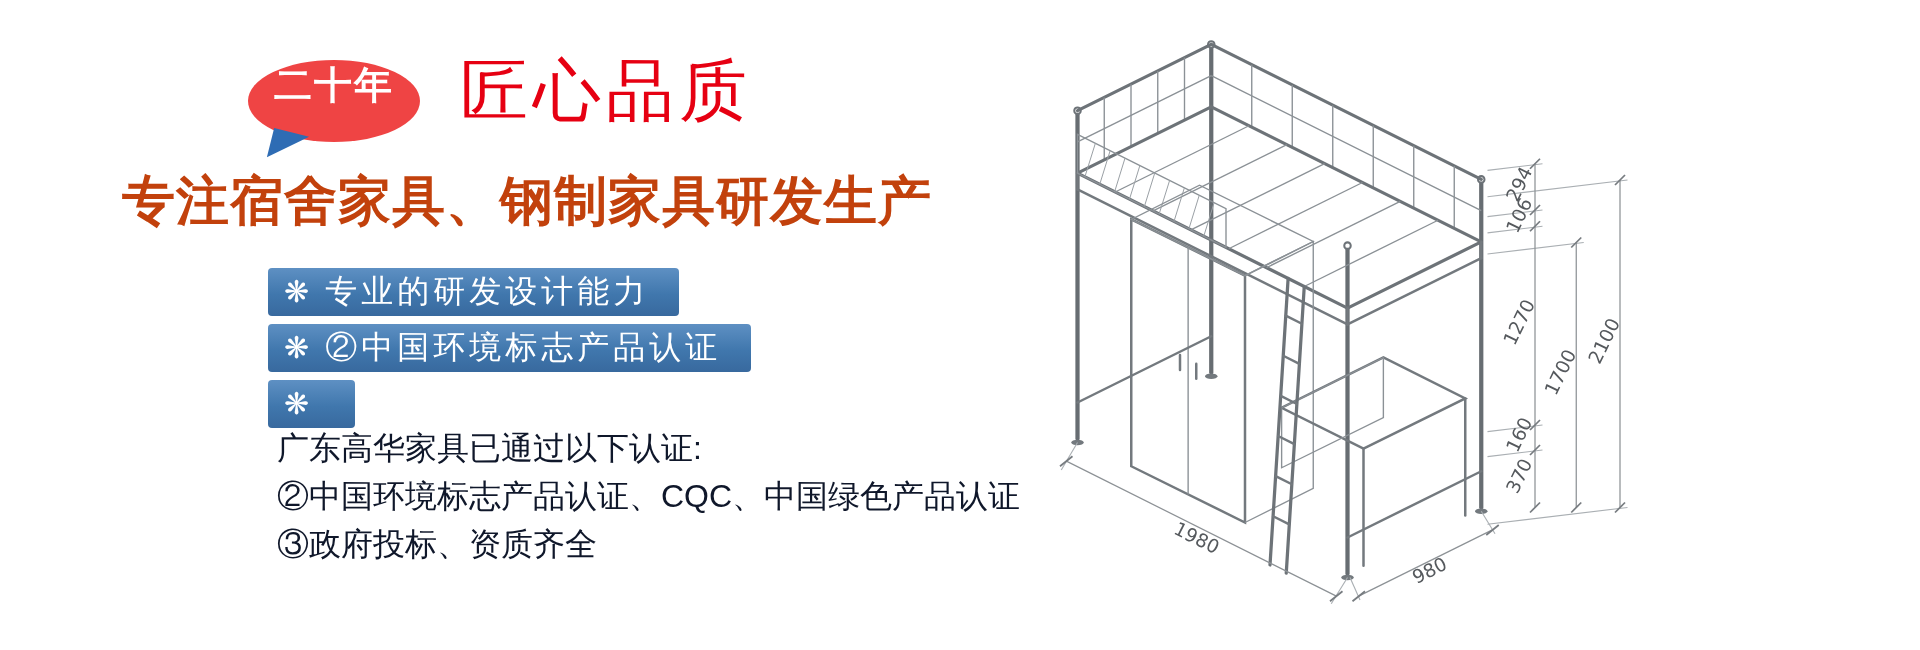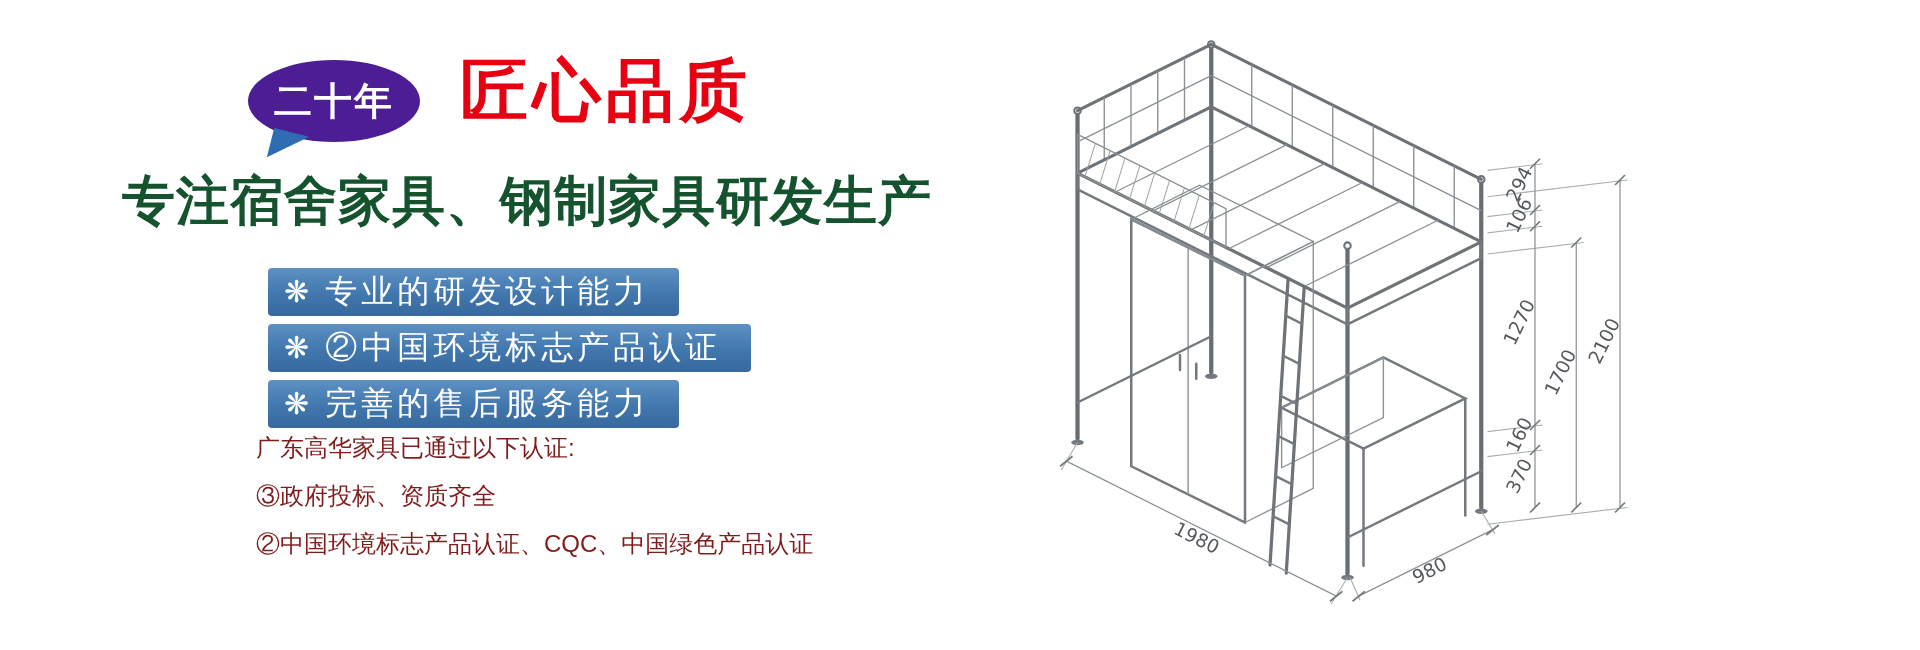--- a/index.html
+++ b/index.html
@@ -4,51 +4,51 @@
 <style>
   * { margin:0; padding:0; box-sizing:border-box; }
   body { background:#ffffff; font-family:"Liberation Sans", sans-serif; }
   .canvas {
     position:relative; width:1920px; height:650px;
     background:#ffffff; overflow:hidden;
   }
   
   .bubble {
     position:absolute; left:248px; top:60px; width:172px; height:82px;
-    background:#4c1d95; border-radius:50%;
-    display:flex; align-items:center; justify-content:center;
+    background:#ef4444; border-radius:50%;
+    display:flex; align-items:flex-start; justify-content:center;
   }
   .bubble-text { color:#ffffff; font-size:38px; font-weight:bold; letter-spacing:2px; }
   .bubble-tail {
     position:absolute; left:22px; bottom:-20px; width:0; height:0;
     border-top:30px solid #2e6cb4; border-right:36px solid transparent;
     transform:rotate(14deg);
   }
   .hero-title {
     position:absolute; left:460px; top:46px;
-    font-size:68px; font-weight:700; color:#e60012; letter-spacing:5px;
+    font-size:68px; font-weight:400; color:#e60012; letter-spacing:5px;
     white-space:nowrap;
   }
   .hero-subtitle {
     position:absolute; left:122px; top:166px;
-    font-size:53px; font-weight:900; color:#14532d; letter-spacing:1px;
+    font-size:53px; font-weight:900; color:#c2410c; letter-spacing:1px;
     white-space:nowrap;
   }
   .features { position:absolute; left:268px; top:268px; }
   .feature-row {
     display:flex; align-items:center; width:max-content;
     height:48px; margin-bottom:8px; padding:0 30px 0 16px;
     background:linear-gradient(180deg, #5e90c3 0%, #4077ad 55%, #38699e 100%);
     border-radius:4px; color:#ffffff;
   }
   .feature-icon { font-size:30px; margin-right:16px; line-height:1; color:#ffffff; }
   .feature-label { font-size:32px; letter-spacing:4px; white-space:nowrap;font-family:Liberation Serif, serif; }
   .certs {
-    position:absolute; left:256px; top:424px;
-    font-size:24px; color:#7f1d1d; line-height:48px;
+    position:absolute; left:277px; top:424px;
+    font-size:32px; color:#0f172a; line-height:48px;
   }
   .cert-line { white-space:nowrap; }
   
   .diagram { position:absolute; left:1035px; top:5px; width:625px; height:635px; }
   .diagram svg { width:100%; height:100%; }
   .s  { stroke:#73797e; stroke-width:2; fill:none; stroke-linecap:round; }
   .s2 { stroke:#6d7378; stroke-width:2.6; fill:none; stroke-linecap:round; }
   .post { stroke:#676d72; stroke-width:3.4; fill:none; stroke-linecap:round; }
   .thin { stroke:#8b9196; stroke-width:1.1; fill:none; }
   .hatch { stroke:#9aa0a5; stroke-width:0.8; fill:none; }
@@ -79,28 +79,27 @@
     <div class="feature-row">
       <span class="feature-icon">❋</span>
       <span class="feature-label">专业的研发设计能力</span>
     </div>
     <div class="feature-row">
       <span class="feature-icon">❋</span>
       <span class="feature-label">②中国环境标志产品认证</span>
     </div>
     <div class="feature-row">
       <span class="feature-icon">❋</span>
-      <span class="feature-label">完善的售后服务能力</span>
     </div>
   </div>
 
   <div class="certs">
     <div class="cert-line">广东高华家具已通过以下认证:</div>
+    <div class="cert-line">②中国环境标志产品认证、CQC、中国绿色产品认证</div>
     <div class="cert-line">③政府投标、资质齐全</div>
-    <div class="cert-line">②中国环境标志产品认证、CQC、中国绿色产品认证</div>
   </div>
 
   <div class="diagram">
     <svg viewBox="0 0 500 508" xmlns="http://www.w3.org/2000/svg">
 
       <g>
         <line class="post" x1="34" y1="347" x2="34" y2="84.5"></line>
         <line class="post" x1="141" y1="294" x2="141" y2="31.5"></line>
         <line class="post" x1="357" y1="402" x2="357" y2="139.5"></line>
         <line class="post" x1="250" y1="455" x2="250" y2="192.5"></line>

